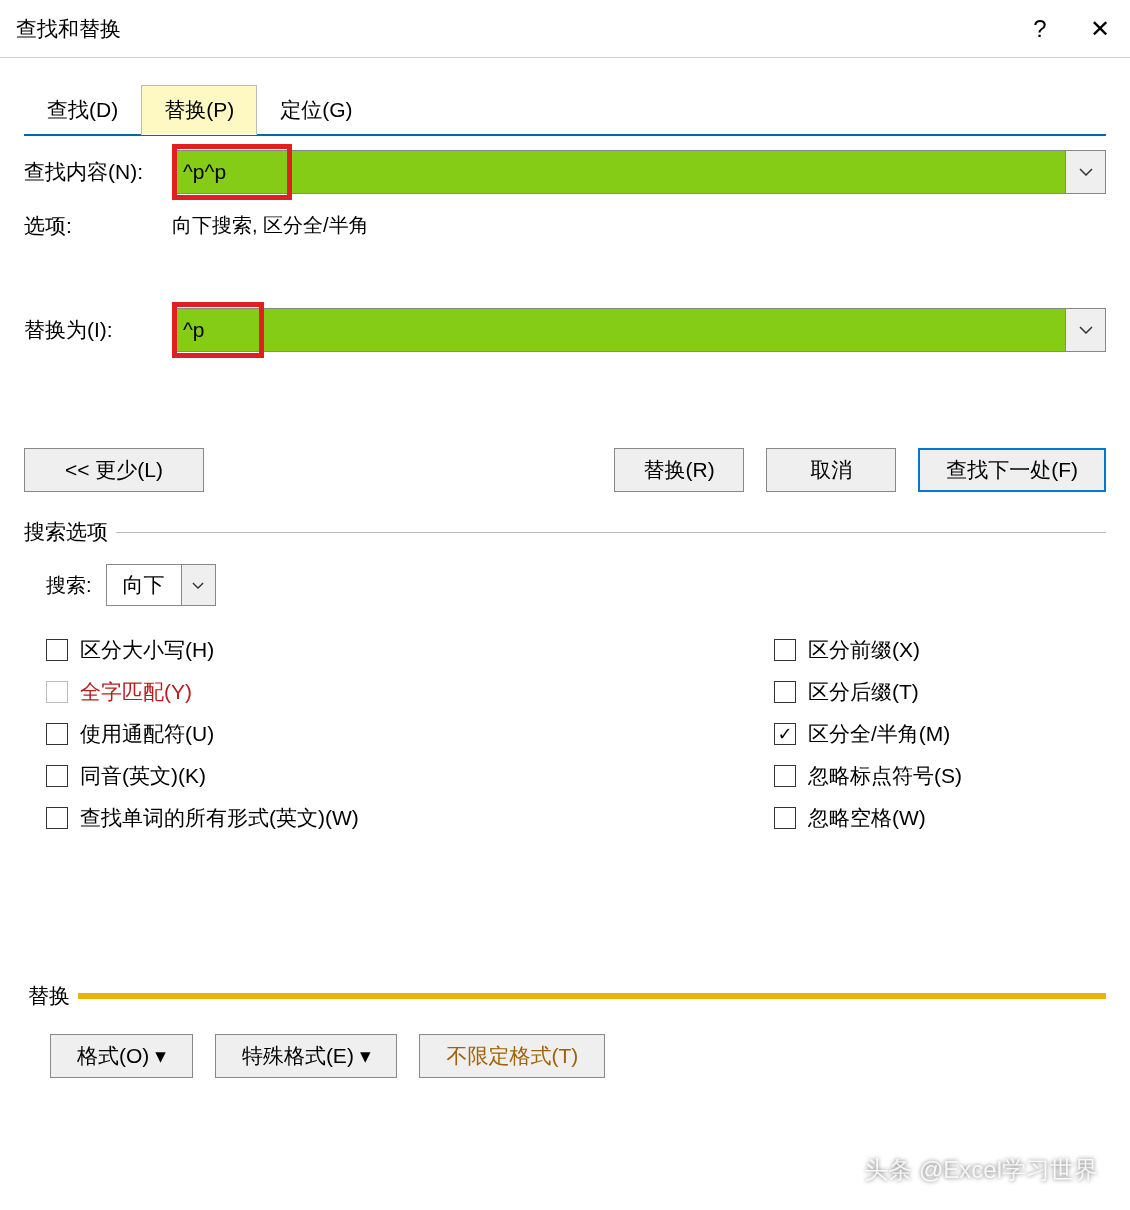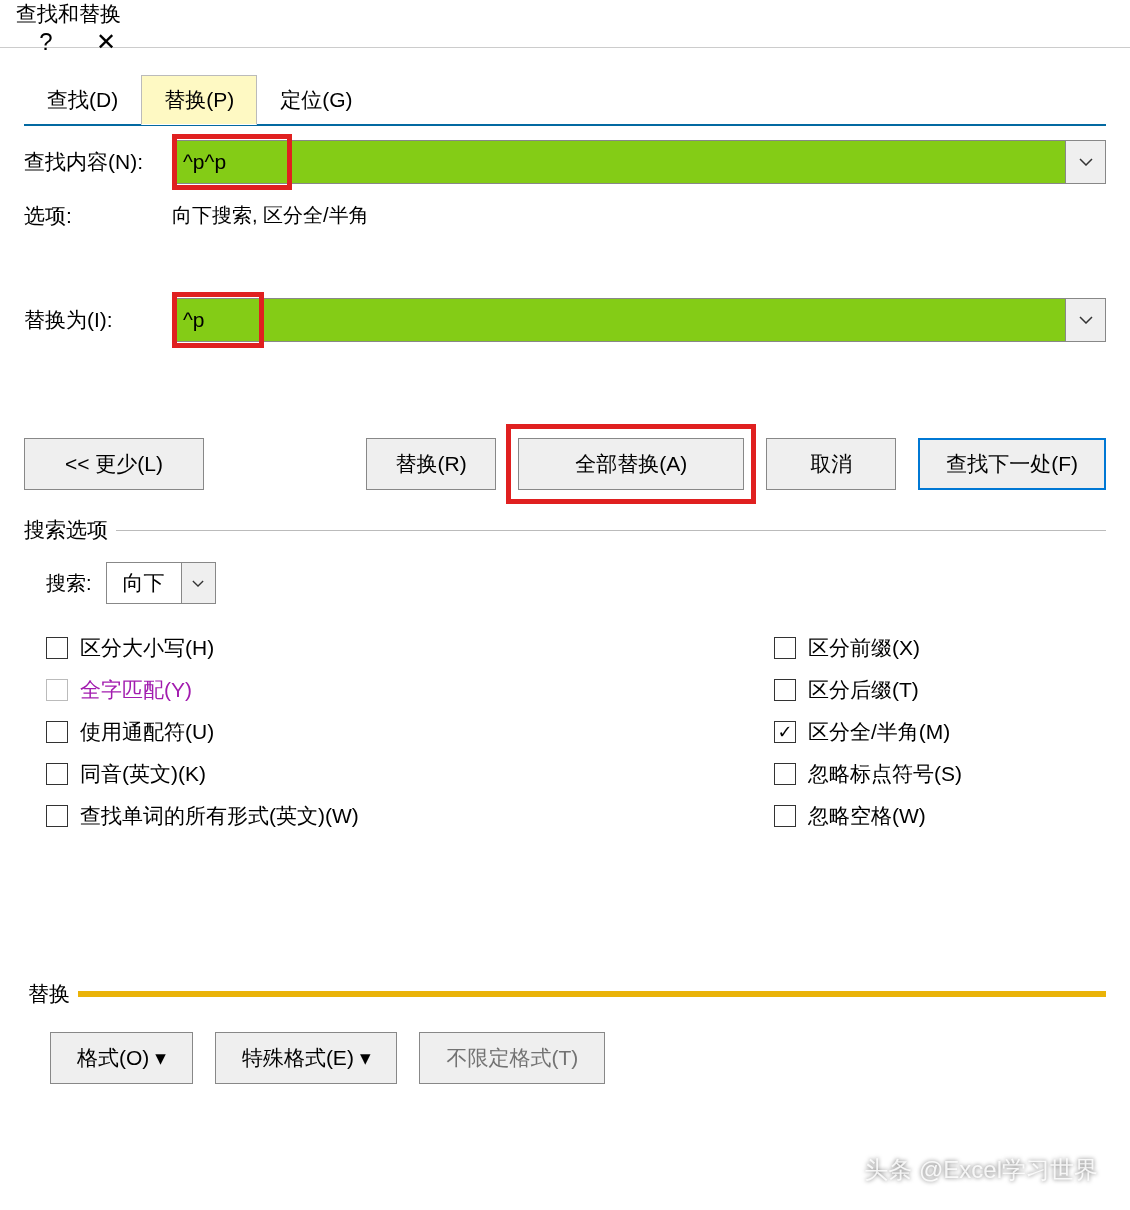--- a/index.html
+++ b/index.html
@@ -3,24 +3,23 @@
 <meta charset="utf-8">
 <style>
 * { box-sizing: border-box; }
 body {
   margin: 0; padding: 0;
   font-family: "Microsoft YaHei", "SimSun", sans-serif;
   font-size: 20px; background: #fff; color: #000;
   width: 1130px; height: 1210px; overflow: hidden; position: relative;
 }
 .titlebar {
-  height: 48px; display: flex; align-items: flex-start;
+  height: 58px; display: flex; align-items: center;
   justify-content: space-between; padding: 0 0 0 16px;
   border-bottom: 1px solid #ccc;
-  flex-direction: column;
 }
 .titlebar .title { font-size: 21px; }
 .titlebar .controls { display: flex; height: 100%; }
 .titlebar .ctrl {
   width: 60px; display: flex; align-items: center; justify-content: center;
   font-size: 24px; cursor: default;
 }
 .dialog-body { padding: 18px 24px 8px 24px; }
 .tabs {
   display: flex; border-bottom: 2px solid #0369a1; margin-top: 8px;
@@ -47,21 +46,21 @@
   display: flex; align-items: center; justify-content: center;
   background: #efefef;
 }
 .combo .drop svg { width: 14px; height: 8px; }
 .red-frame {
   position: absolute; border: 5px solid #e02020; pointer-events: none;
 }
 .options-line { margin-top: 18px; display: flex; }
 .btns { display: flex; gap: 22px; margin-top: 96px; align-items: center; position: relative; }
 .btn {
-  height: 52px; border: 1px solid #888; background: #efefef;
+  height: 44px; border: 1px solid #888; background: #efefef;
   display: flex; align-items: center; justify-content: center;
   font-size: 21px; font-family: inherit; min-width: 130px; padding: 0 26px;
 }
 .btn.wide { min-width: 180px; }
 .btn.blue { border: 2px solid #0078d4; }
 .btn-spacer { flex: 1; }
 fieldset.search-opts {
   border: none; border-top: 1px solid #bbb; margin: 26px 0 0 0; padding: 0;
 }
 fieldset.search-opts legend { padding: 0 8px 0 0; font-size: 21px; }
@@ -72,36 +71,36 @@
 }
 .small-combo .val { padding: 0 16px; font-size: 21px; }
 .small-combo .drop {
   width: 34px; height: 100%; border-left: 1px solid #888; background: #efefef;
   display: flex; align-items: center; justify-content: center;
 }
 .check-cols { display: flex; margin-top: 16px; min-height: 260px; }
 .check-col-left { flex: 1; }
 .check-col-right { width: 310px; }
 .chk { display: flex; align-items: center; gap: 12px; margin: 14px 0; font-size: 21px; }
-.chk.disabled { color: #a21caf; }
+.chk.disabled { color: #b91c1c; }
 .chk .box {
   width: 22px; height: 22px; border: 1px solid #333; display: flex;
   align-items: center; justify-content: center; flex-shrink: 0;
 }
 .chk.disabled .box { border-color: #bbb; }
 .chk .box.checked::after {
   content: "✓"; font-size: 18px; line-height: 1;
 }
 fieldset.replace-opts {
   border: none; border-top: 6px solid #eab308; margin: 100px 0 0 4px; padding: 0;
 }
 fieldset.replace-opts legend { padding: 0 8px 0 0; font-size: 21px; }
 .replace-btns { display: flex; gap: 22px; padding: 24px 22px 0 22px; }
 .btn .caret { margin-left: 6px; }
-.btn.disabled { color: #737373; }
+.btn.disabled { color: #a16207; }
 .watermark {
   position: absolute; bottom: 24px; right: 32px; color: rgba(255,255,255,.85);
   font-size: 24px; text-shadow: 0 0 4px rgba(0,0,0,.6); pointer-events: none;
 }
 </style>
 </head>
 <body>
 
 <div class="titlebar">
   <span class="title">查找和替换</span>
@@ -147,24 +146,20 @@
           </svg>
       </div>
     </div>
     <div class="red-frame" style="left:148px; top:-6px; width:92px; height:56px;"></div>
   </div>
 
   <div class="btns">
     <button class="btn wide">&lt;&lt; 更少(L)</button>
     <div class="btn-spacer"></div>
     <button class="btn">替换(R)</button>
-    <div style="position:relative;">
-      <button class="btn" style="min-width:226px;">全部替换(A)</button>
-      <div class="red-frame" style="left:-12px; top:-14px; right:-12px; bottom:-14px;"></div>
-    </div>
     <button class="btn">取消</button>
     <button class="btn blue" style="min-width:176px;">查找下一处(F)</button>
   </div>
 
   <fieldset class="search-opts">
     <legend>搜索选项</legend>
     <div class="opts-inner">
       <div class="search-dir">
         <span>搜索:</span>
         <div class="small-combo">

